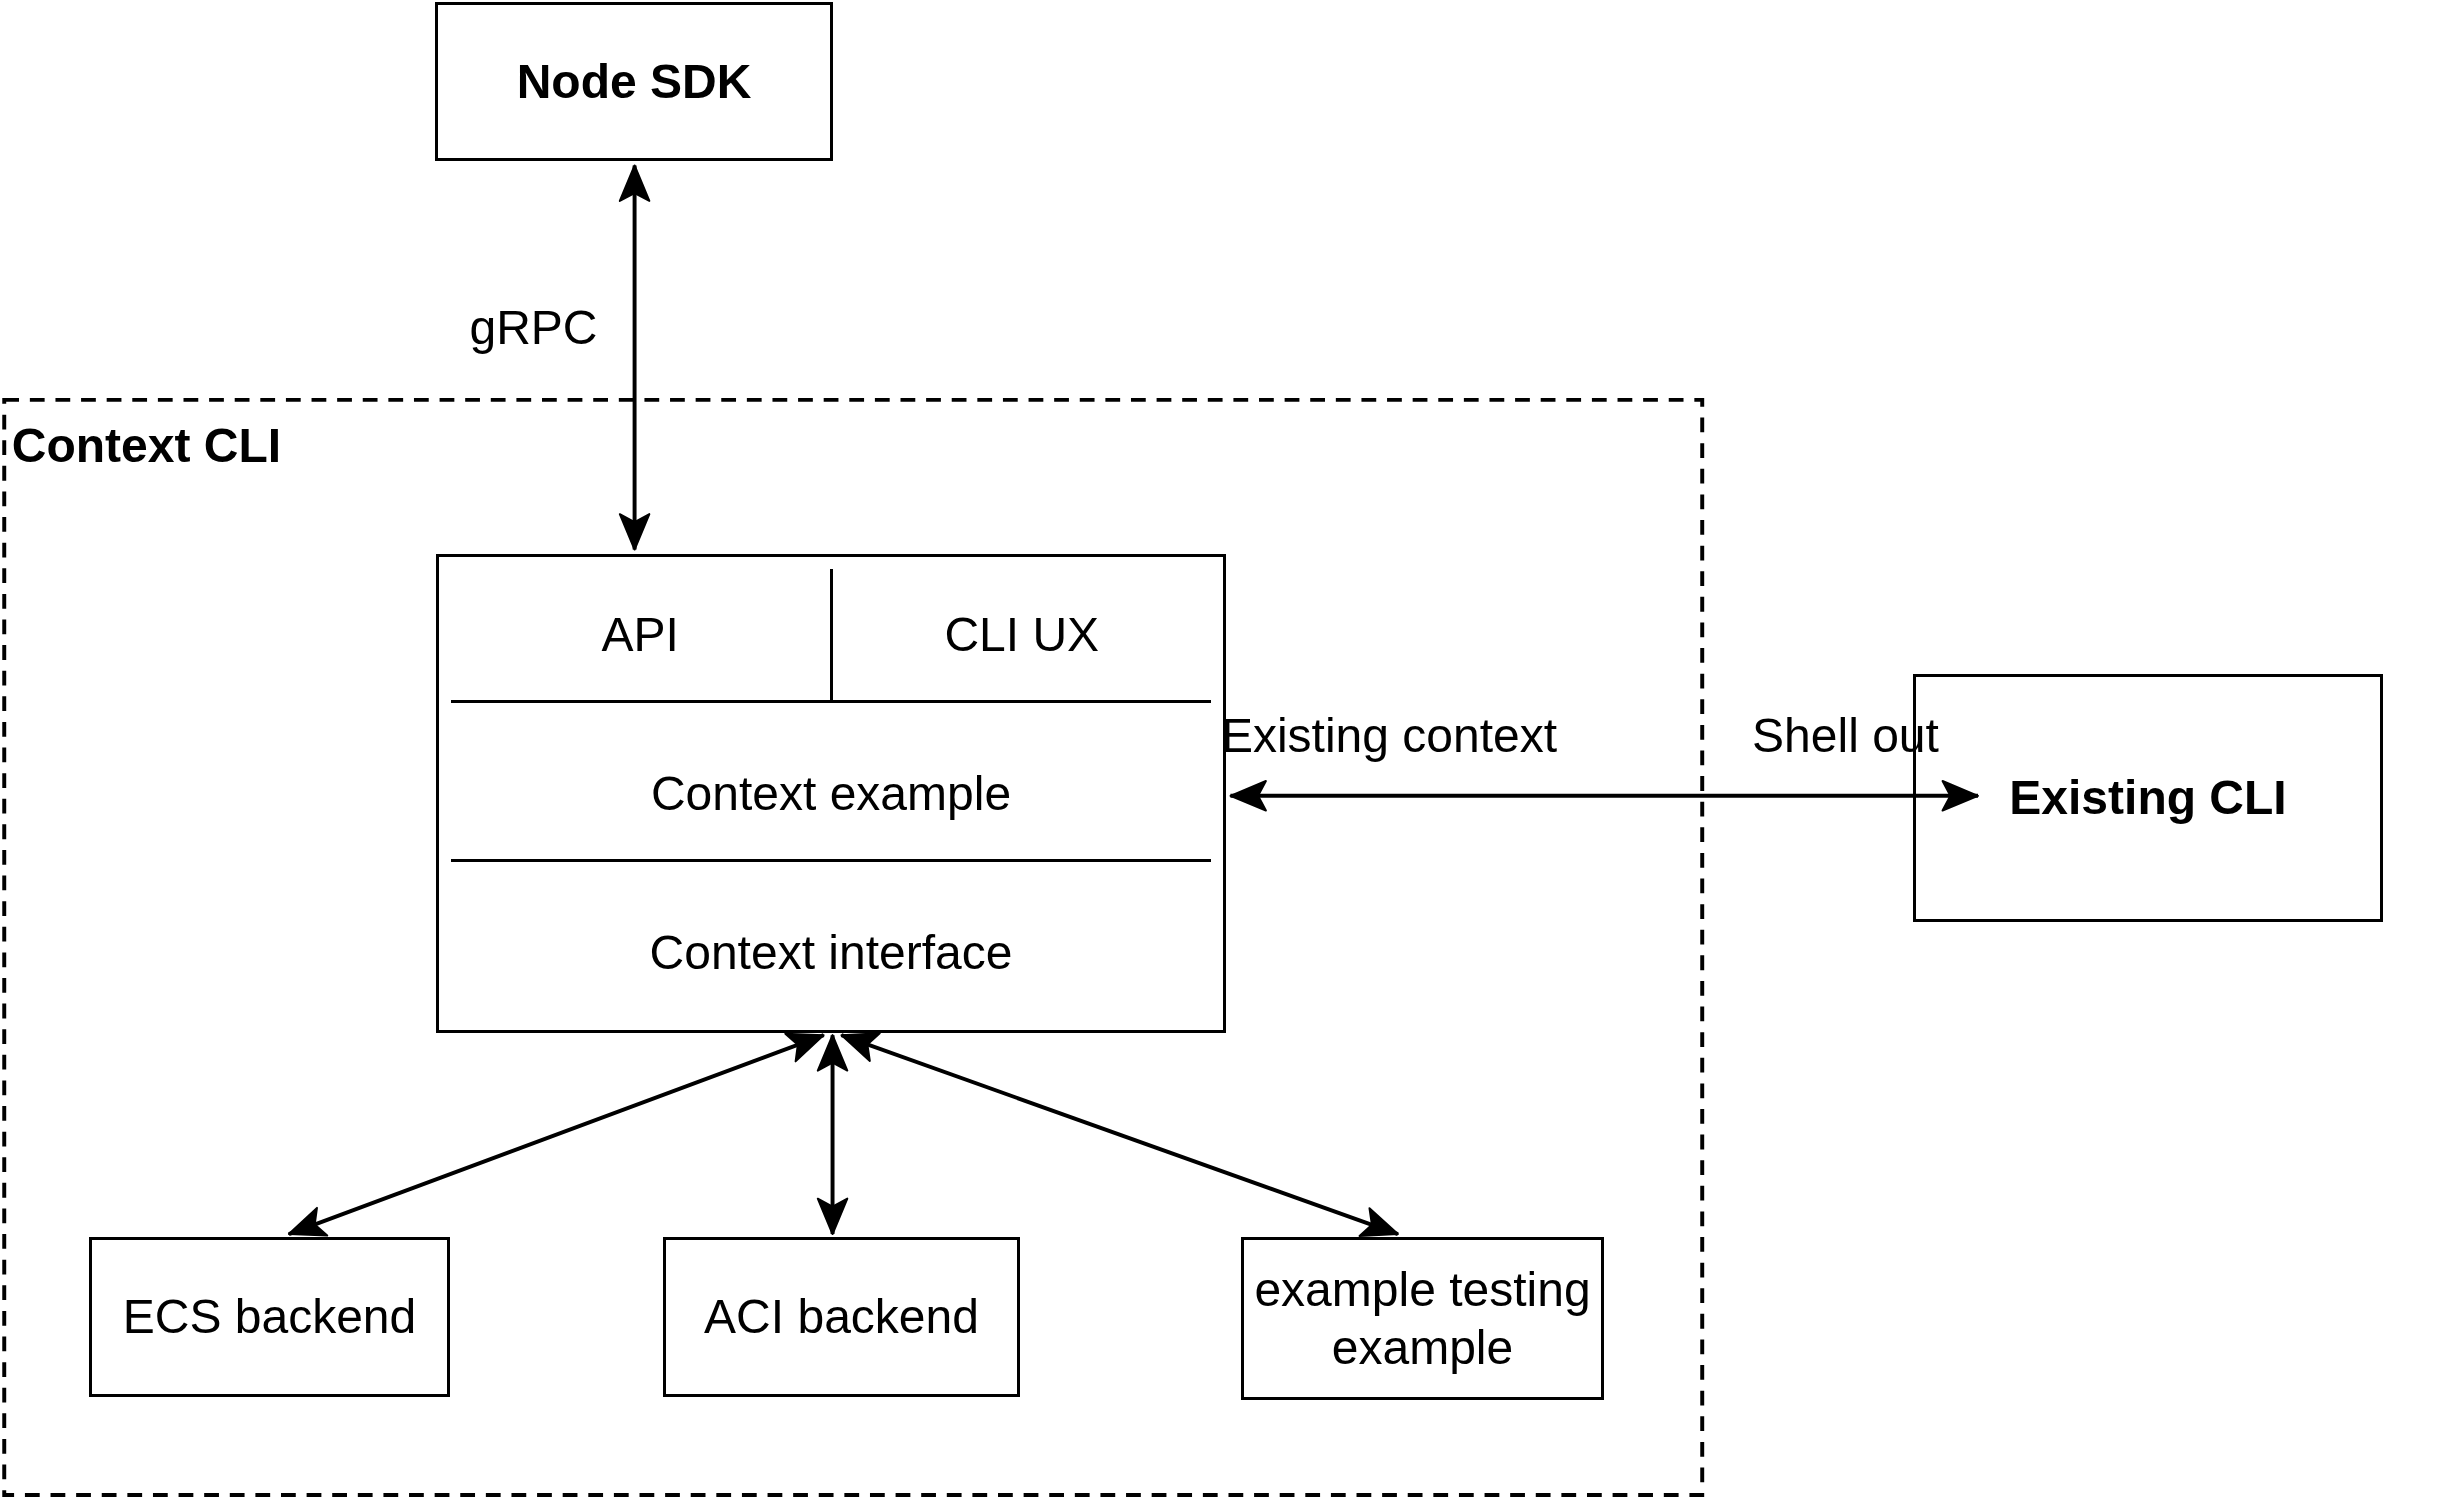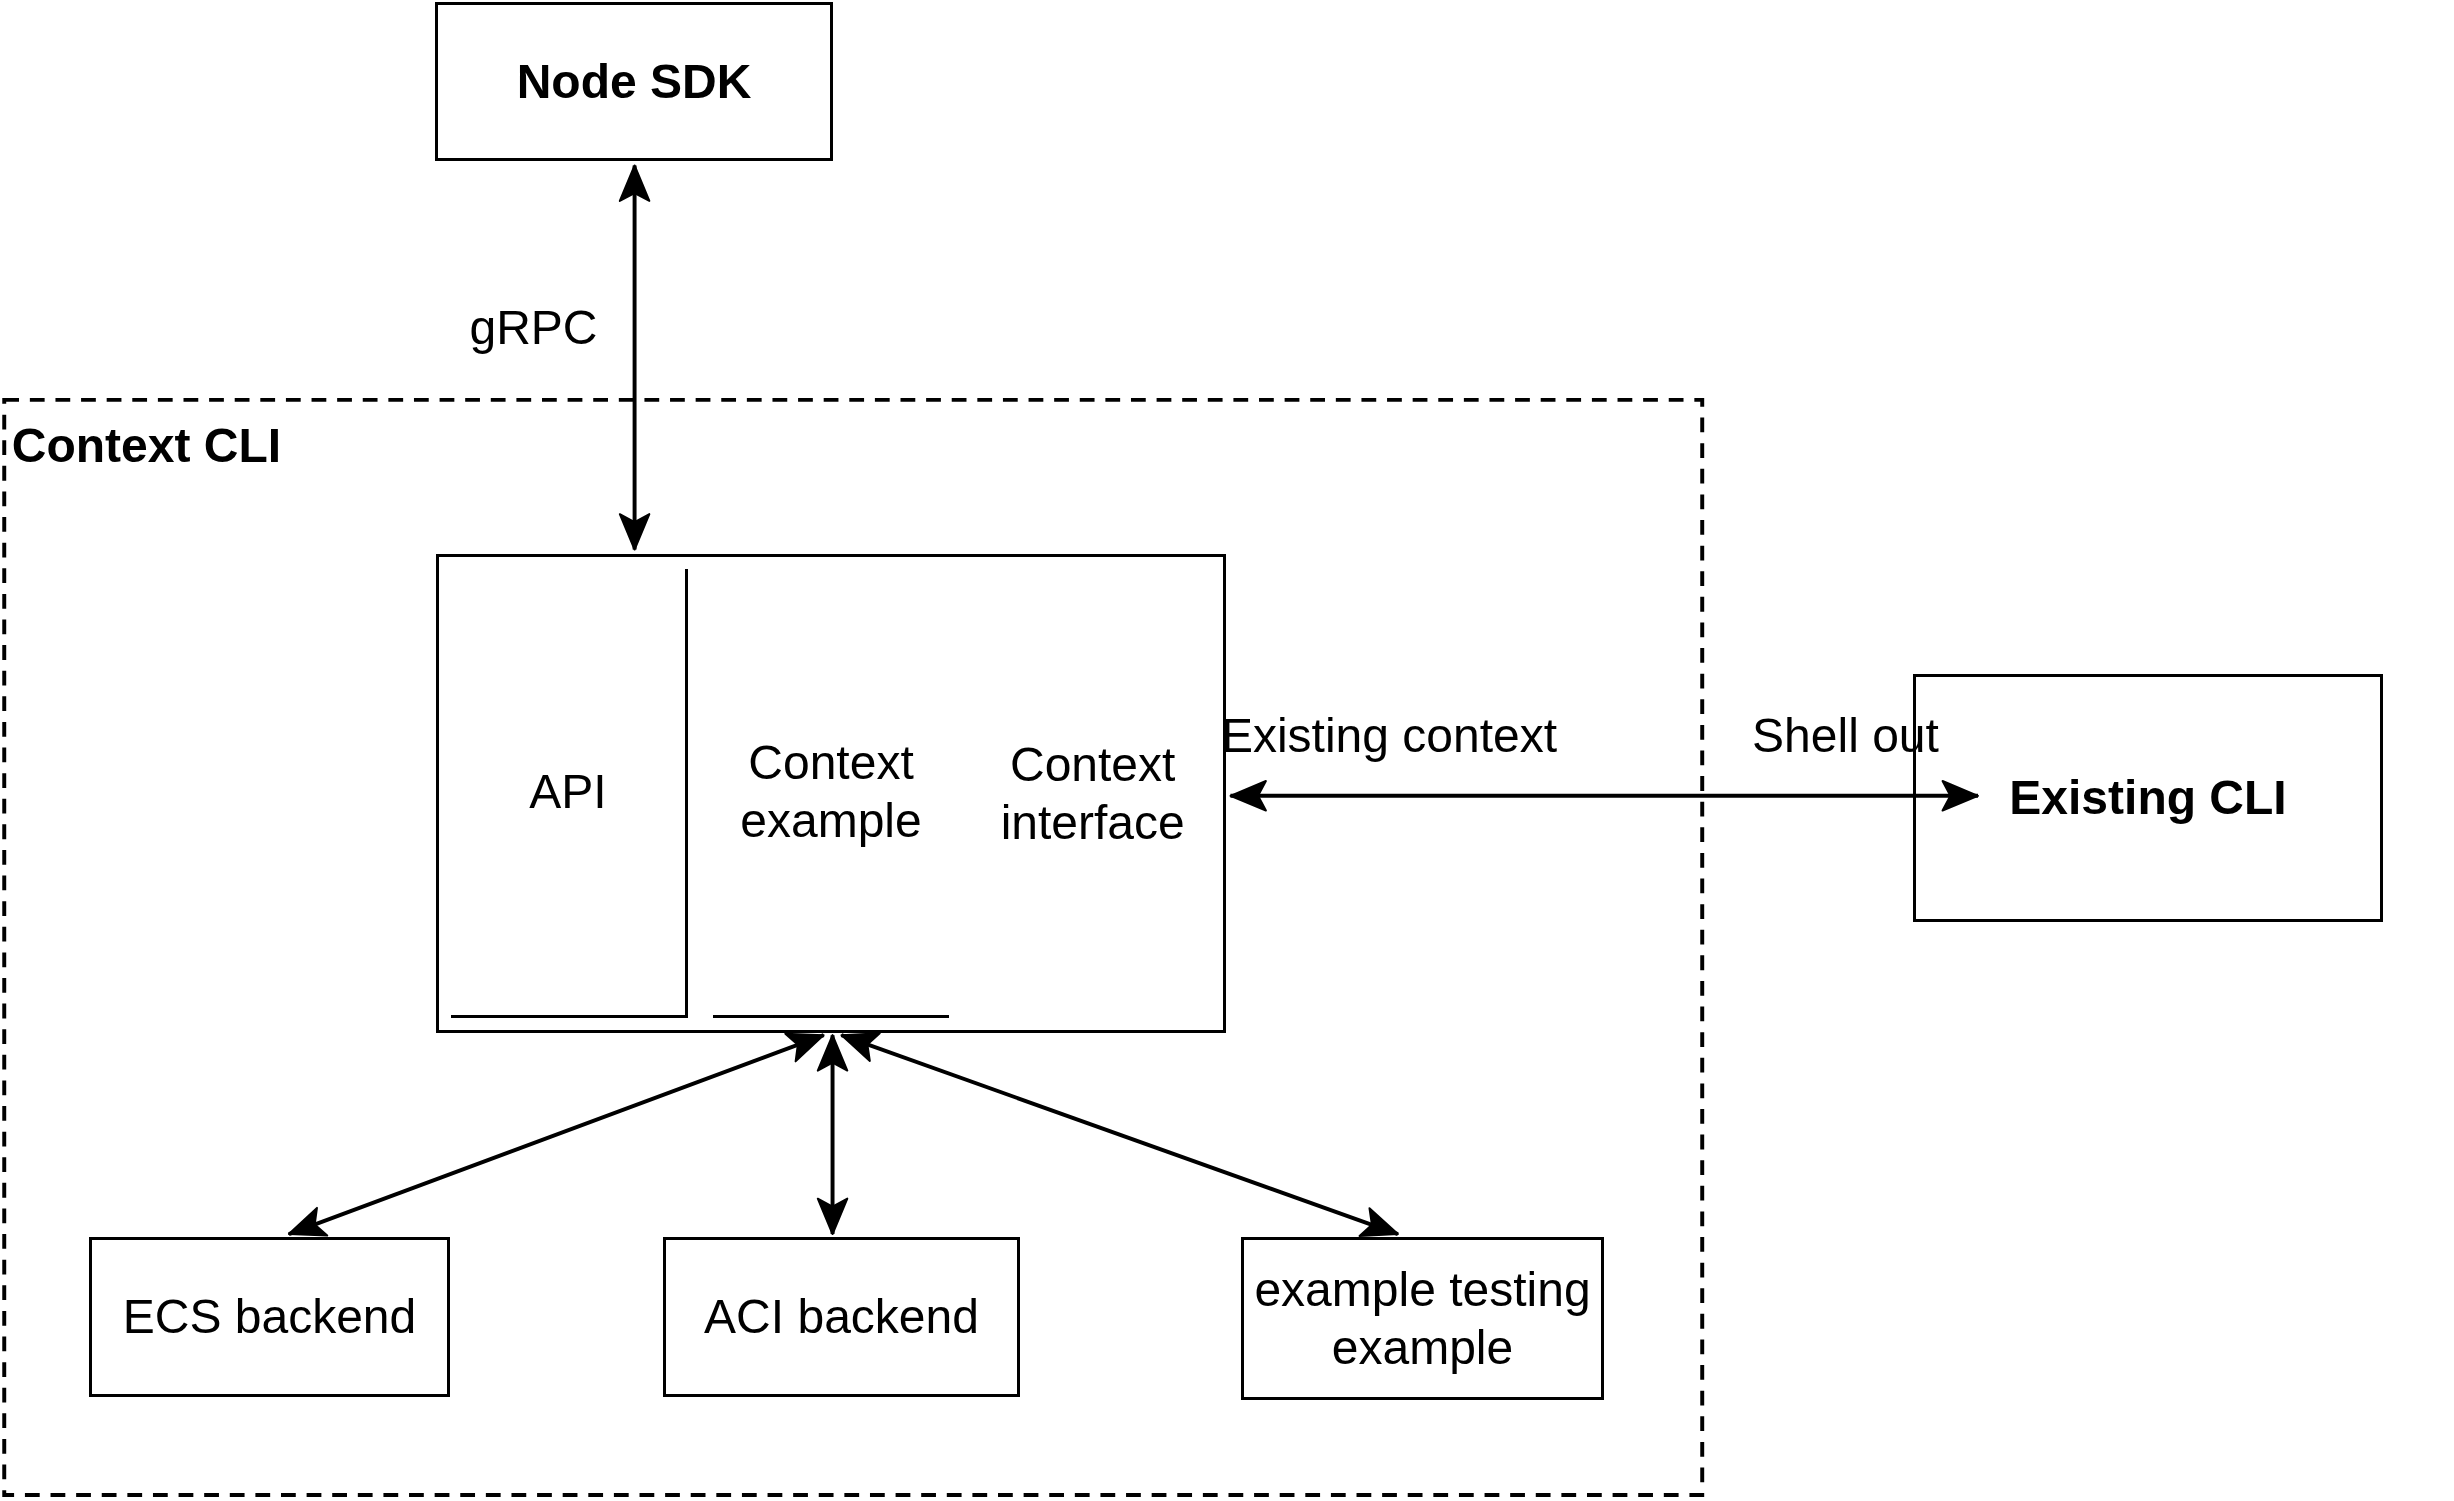--- a/index.html
+++ b/index.html
@@ -13,21 +13,21 @@
   }
   .box{
     position:absolute;
     box-sizing:border-box;
     border:3.9px solid #000;
     background:#ffffff;
     display:flex;align-items:center;justify-content:center;
     font-size:48px;line-height:1.2;text-align:center;
   }
   .bold{font-weight:bold;}
-  .stack{display:flex;flex-direction:row;padding:12px;gap:25px;}
+  .stack{display:flex;flex-direction:column;padding:12px;gap:25px;}
   .stack-row{flex:1;display:flex;align-items:stretch;}
   .stack-row.divided{border-bottom:3.9px solid #000;}
   .cell{flex:1;display:flex;align-items:center;justify-content:center;}
   .cell.divided{border-right:3.9px solid #000;}
   .lbl{
     position:absolute;
     font-size:48px;line-height:1.15;
     display:flex;align-items:center;justify-content:center;
     text-align:center;white-space:nowrap;
   }
@@ -54,20 +54,23 @@
   <div class="box bold" style="left:435px;top:2px;width:398px;height:159px;">
     <span>Node SDK</span>
   </div>
 
   <div class="container-title" style="left:11.8px;top:418px;">Context CLI</div>
 
   <div class="box stack" style="left:436px;top:554px;width:790px;height:479px;justify-content:stretch;align-items:stretch;">
     <div class="stack-row divided">
       <div class="cell divided">
         <span>API</span>
+      </div>
+      <div class="cell">
+        <span>CLI UX</span>
       </div>
     </div>
     <div class="stack-row divided">
       <div class="cell">
         <span>Context example</span>
       </div>
     </div>
     <div class="stack-row">
       <div class="cell">
         <span>Context interface</span>

